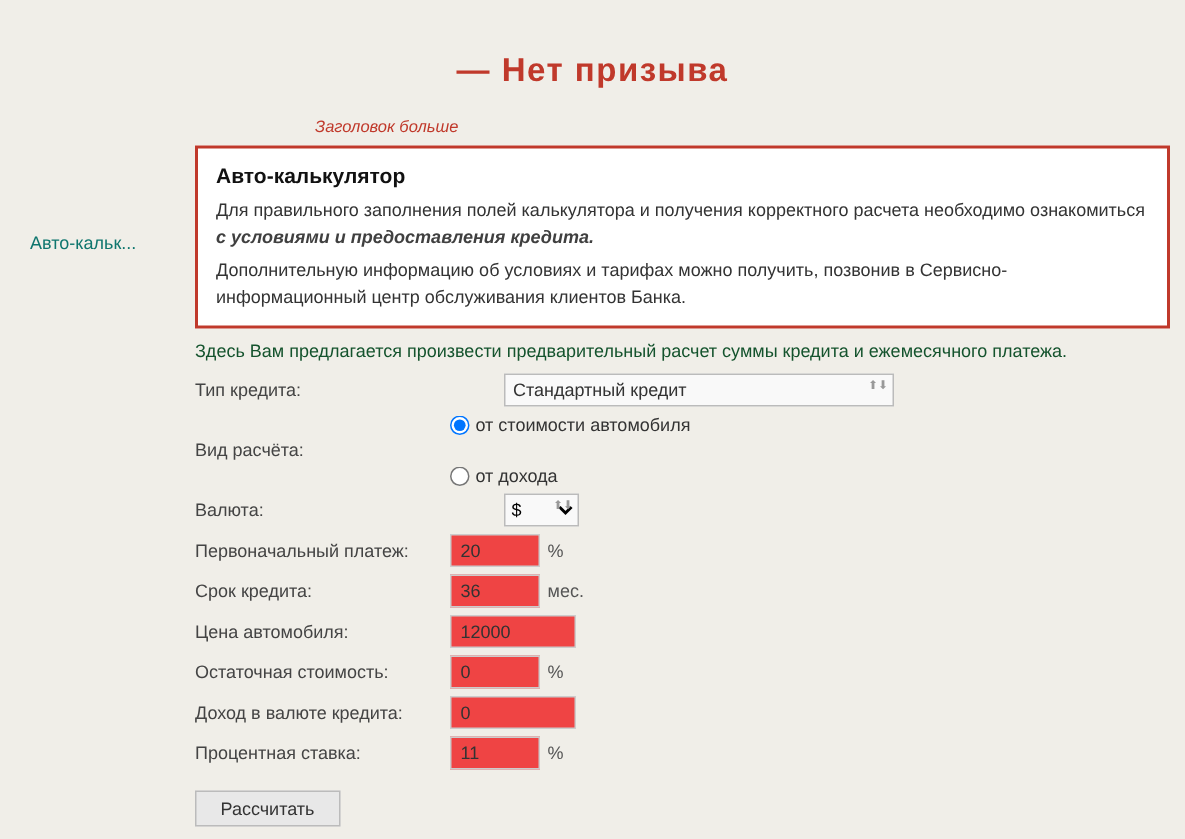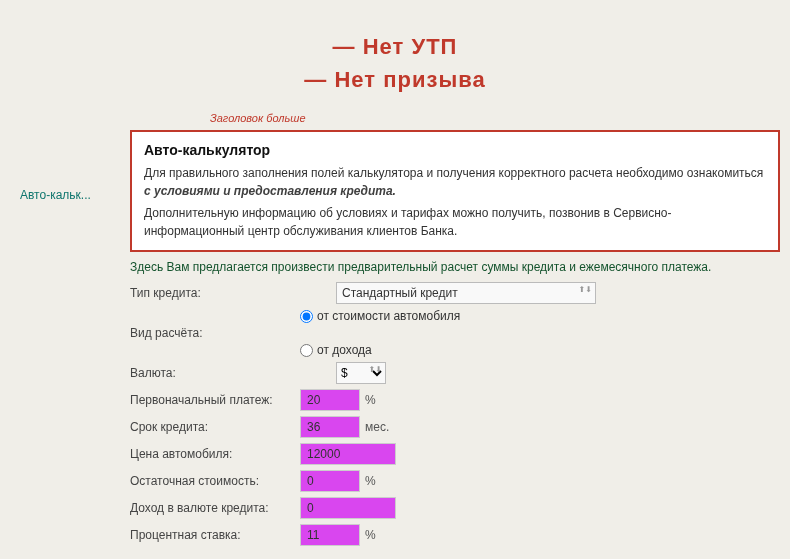--- a/index.html
+++ b/index.html
@@ -81,21 +81,21 @@
 
     .form-label {
       width: 170px;
       color: #444;
       flex-shrink: 0;
       font-size: 12px;
     }
 
     .form-control {
       border: 1px solid #ccc;
-      background: #d946ef;
+      background: #ef4444;
       padding: 3px 6px;
       font-size: 12px;
       color: #333;
       height: 22px;
     }
 
     .form-control-select {
       width: 260px;
       height: 22px;
       border: 1px solid #bbb;
@@ -135,21 +135,21 @@
       gap: 4px;
       font-size: 12px;
       color: #333;
     }
 
     .input-small {
       width: 60px;
     }
 
     .input-medium {
-      width: 96px;
+      width: 84px;
     }
 
     .suffix {
       margin-left: 5px;
       color: #555;
       font-size: 12px;
     }
 
     .currency-select {
       width: 50px;
@@ -173,21 +173,20 @@
       position: relative;
       overflow: hidden;
     }
   </style>
 </head>
 <body>
 
 <div class="page-wrapper">
 
   <div class="top-section">
-    <div class="dash-line">— Нет УТП</div>
     <div class="dash-line">— Нет призыва</div>
   </div>
 
   <div style="display:flex; padding: 0 10px 10px 20px; position:relative;">
 
     <div style="width:110px; flex-shrink:0; padding-top:60px; font-size:12px; color:#555;">
       <div style="color:#0f766e;margin-top:12px;">Авто-кальк...</div>
     </div>
 
     <div style="flex:1; position:relative;">

